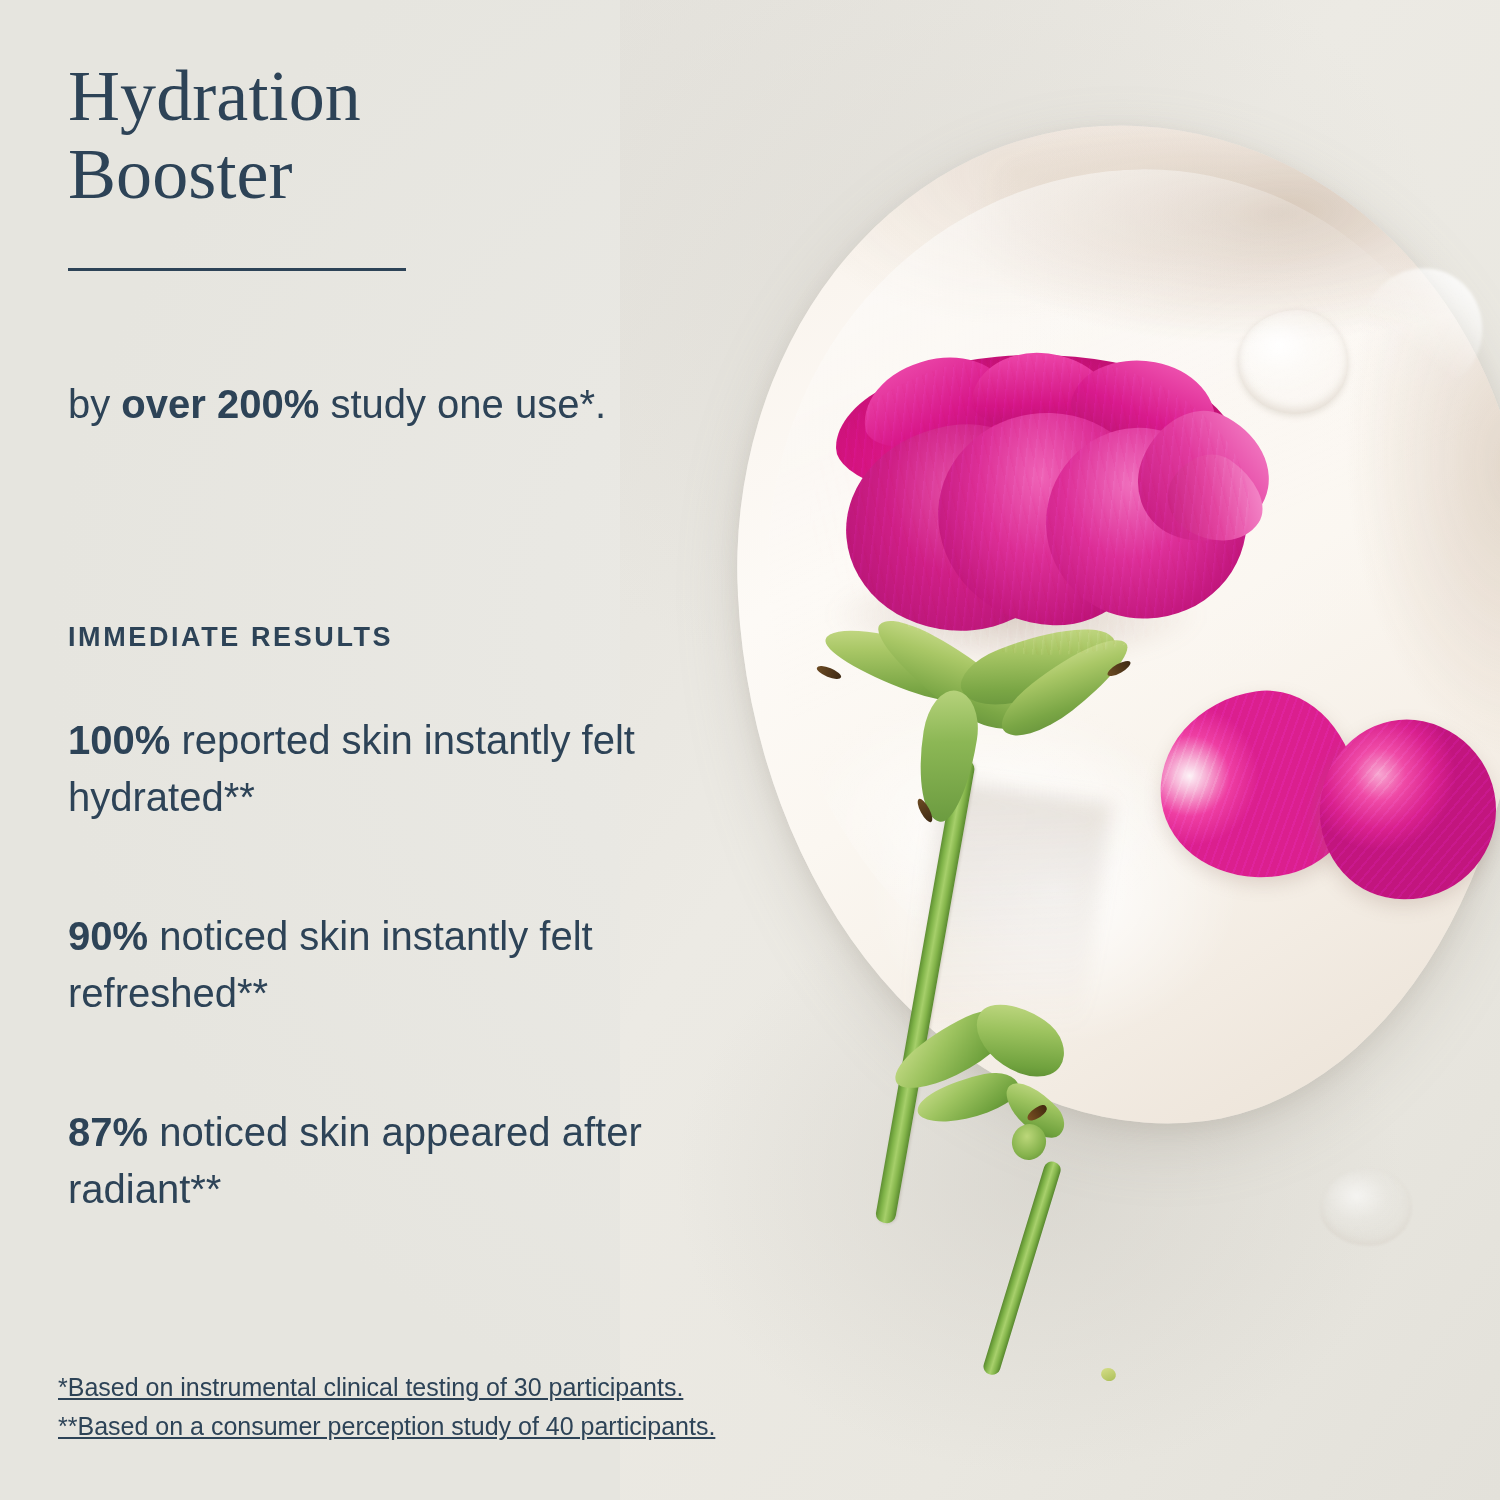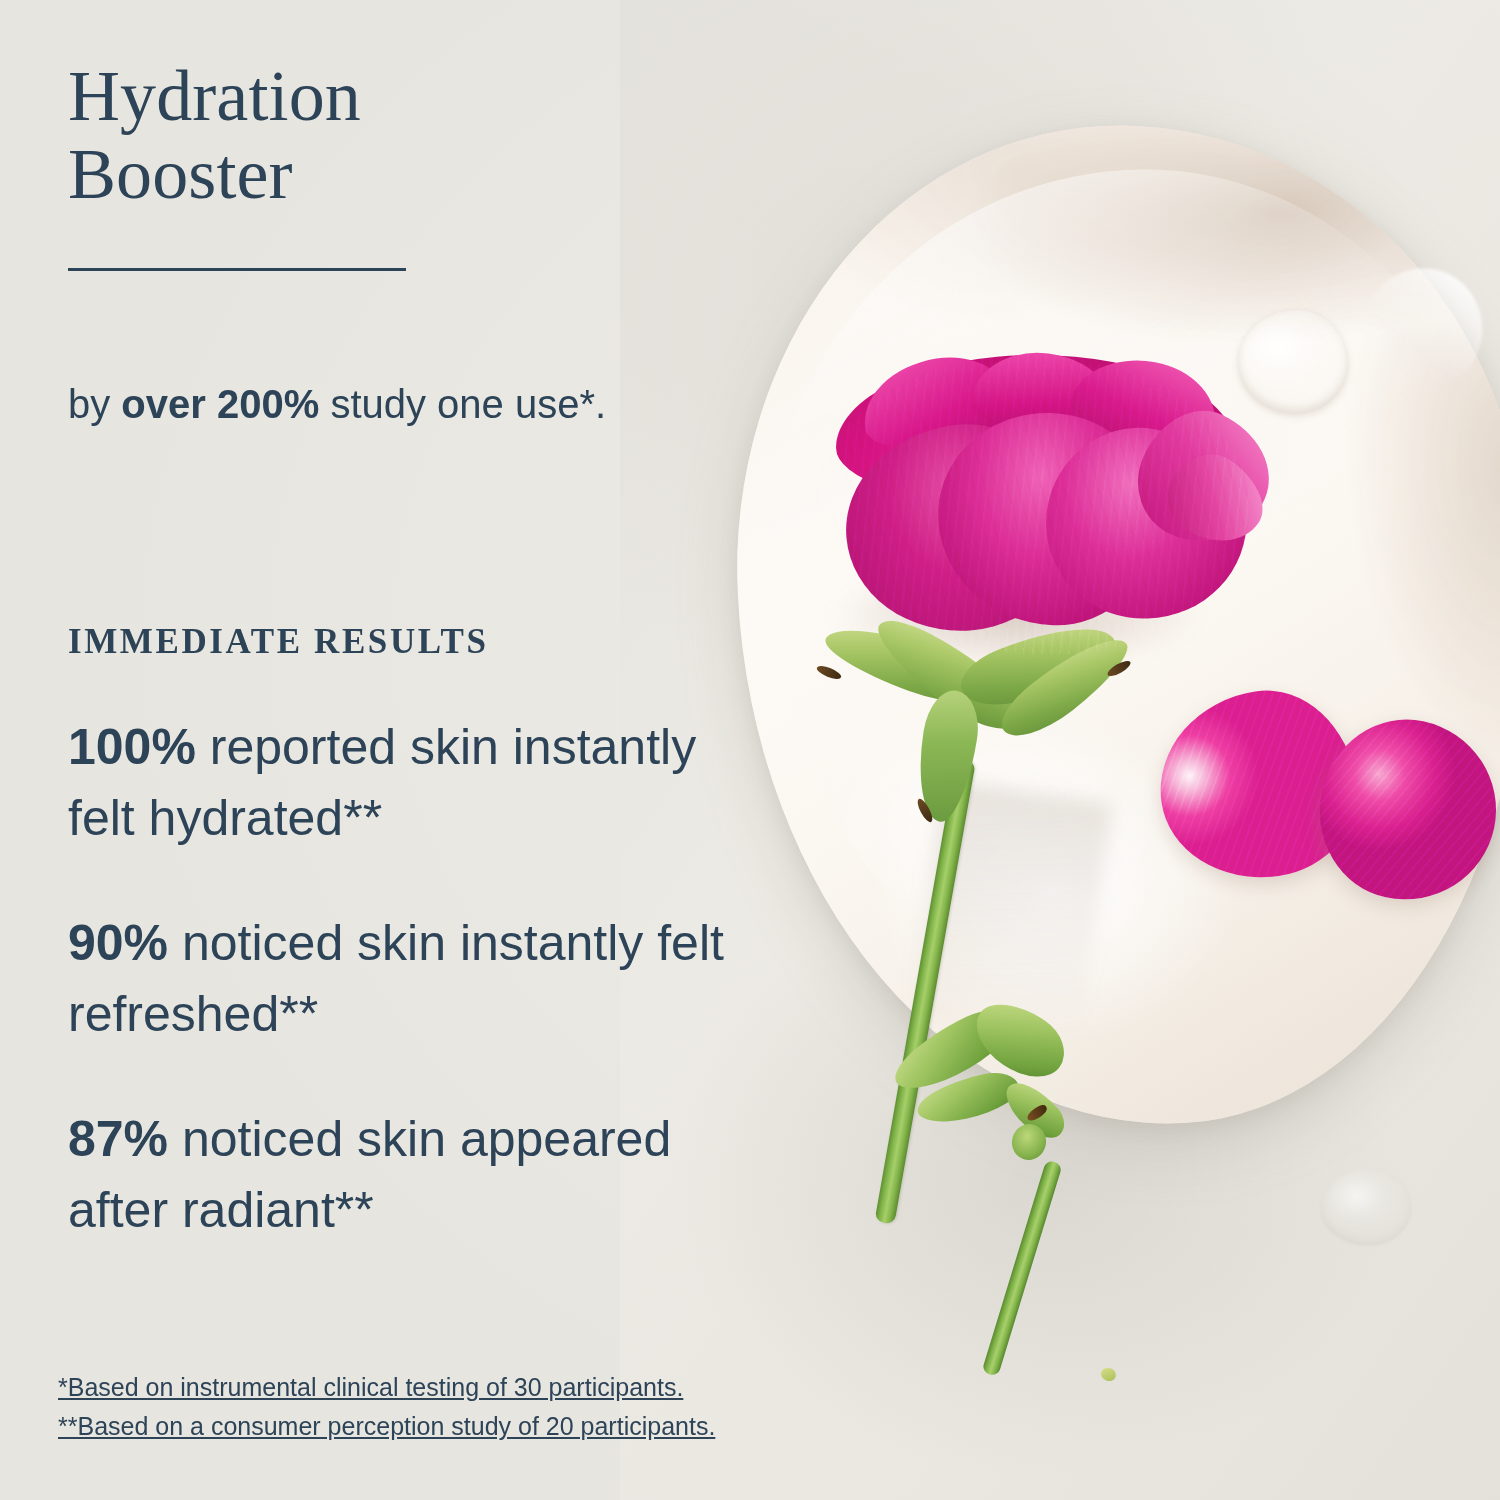--- a/index.html
+++ b/index.html
@@ -370,32 +370,31 @@
     line-height: 1.38;
     color: #2d4357;
     font-weight: 400;
   }
   .lede b { font-weight: 700; }
 
   .section-label {
     position: absolute;
     left: 68px;
     top: 622px;
-    font-size: 35px;
+    font-size: 27px;
     font-weight: 700;
     letter-spacing: 2.6px;
     color: #2d4357;
-    font-family: Liberation Serif, serif;
   }
 
   .stat {
     position: absolute;
     left: 68px;
     width: 690px;
-    font-size: 50px;
+    font-size: 40px;
     line-height: 1.42;
     color: #2d4357;
     font-weight: 400;
   }
   .stat .pct { font-weight: 700; }
   .stat-1 { top: 712px; }
   .stat-2 { top: 908px; }
   .stat-3 { top: 1104px; }
 
   .footnotes {
@@ -492,17 +491,17 @@
     <div class="stat stat-2">
       <span class="pct">90%</span><span> noticed skin instantly felt refreshed**</span>
     </div>
 
     <div class="stat stat-3">
       <span class="pct">87%</span><span> noticed skin appeared after radiant**</span>
     </div>
 
     <div class="footnotes">
       <div class="footnote">*Based on instrumental clinical testing of 30 participants.</div>
-      <div class="footnote">**Based on a consumer perception study of 20 participants.</div>
+      <div class="footnote">**Based on a consumer perception study of 40 participants.</div>
     </div>
 
   </div>
 </div>
 
 </body></html>

